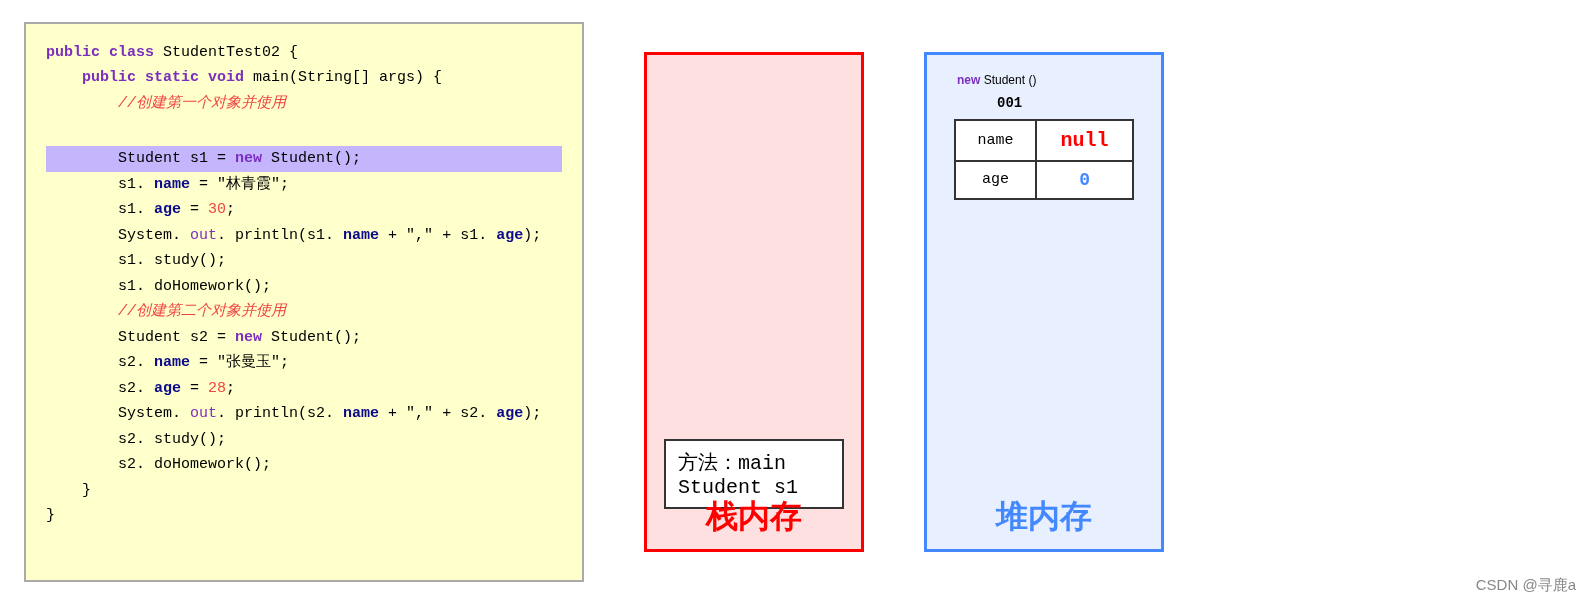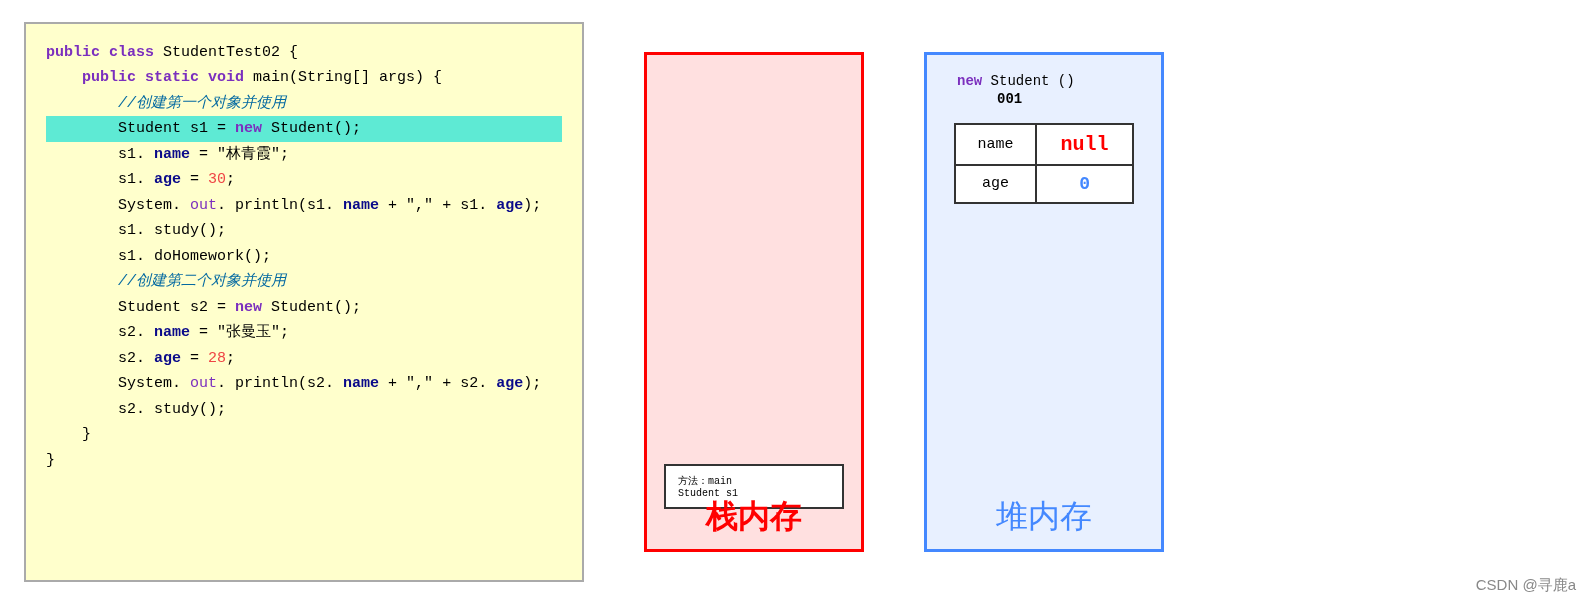--- a/index.html
+++ b/index.html
@@ -42,40 +42,41 @@
     }
     .code-line .kw {
       color: #7b2fbe;
       font-weight: bold;
     }
     .code-line .kw-new {
       color: #7b2fbe;
       font-weight: bold;
     }
     .code-line .comment {
-      color: #0369a1;
+      color: #ef4444;
       font-style: italic;
     }
     .code-line .str {
       color: #000;
     }
     .code-line .num {
       color: #ef4444;
     }
     .code-line .field {
       color: #0a0a8a;
       font-weight: bold;
     }
     .code-line .out-kw {
       color: #7b2fbe;
     }
     .highlight-line {
-      background: #5eead4;
+      background: #c4b5fd;
       display: inline-block;
       width: 100%;
+      margin-top: 30px;
     }
 
     
     .stack-panel {
       border: 3px solid red;
       background: #ffe0e0;
       width: 220px;
       height: 500px;
       display: flex;
       flex-direction: column;
@@ -91,67 +92,67 @@
       font-family: 'SimHei', 'Microsoft YaHei', sans-serif;
       margin-top: 24px;
       position: absolute;
       bottom: 10px;
     }
     .stack-frame {
       border: 2px solid #333;
       background: #fff;
       width: 180px;
       padding: 8px 12px;
-      font-size: 10px;
+      font-size: 20px;
       font-family: 'Courier New', monospace;
       margin-bottom: 30px;
       color: #000;
     }
 
     
     .heap-panel {
       border: 3px solid #4488ff;
       background: #e8f0ff;
       width: 240px;
       height: 500px;
       display: flex;
       flex-direction: column;
       align-items: center;
       padding-top: 18px;
       position: relative;
     }
     .heap-label {
       color: #4488ff;
       font-size: 32px;
-      font-weight: normal;
+      font-weight: bold;
       font-family: 'SimHei', 'Microsoft YaHei', sans-serif;
       position: absolute;
       bottom: 10px;
       text-align: center;
     }
     .heap-object-title {
-      font-size: 14px;
-      font-family: Liberation Mono, monospace;
+      font-size: 12px;
+      font-family: Liberation Sans, sans-serif;
       color: #000;
       align-self: flex-start;
       margin-left: 30px;
-      margin-bottom: 2px;
+      margin-bottom: 8px;
     }
     .heap-object-title .kw-new {
       font-weight: bold;
       color: #7b2fbe;
     }
     .heap-address {
       font-size: 14px;
       font-family: 'Courier New', monospace;
       font-weight: bold;
       color: #000;
       align-self: flex-start;
       margin-left: 70px;
-      margin-bottom: 16px;
+      margin-bottom: 8px;
     }
     .heap-table {
       border-collapse: collapse;
       width: 180px;
     }
     .heap-table td {
       border: 2px solid #333;
       padding: 8px 12px;
       font-size: 15px;
       font-family: 'Courier New', monospace;
@@ -213,20 +214,21 @@
     <div class="code-line">        Student s2 = <span class="kw-new">new</span> Student();</div>
 
     <div class="code-line">        s2. <span class="field">name</span> = <span class="str">"张曼玉"</span>;</div>
 
     <div class="code-line">        s2. <span class="field">age</span> = <span class="num">28</span>;</div>
 
     <div class="code-line">        System. <span class="out-kw">out</span>. println(s2. <span class="field">name</span> + <span class="str">","</span> + s2. <span class="field">age</span>);</div>
 
     <div class="code-line">        s2. study();</div>
 
+    <div class="code-line">        s2. doHomework();</div>
 
     <div class="code-line">    }</div>
 
     <div class="code-line">}</div>
   </div>
 
   <div class="stack-panel">
     <div class="stack-frame">
       <div>方法：main</div>
       <div>Student s1</div>

